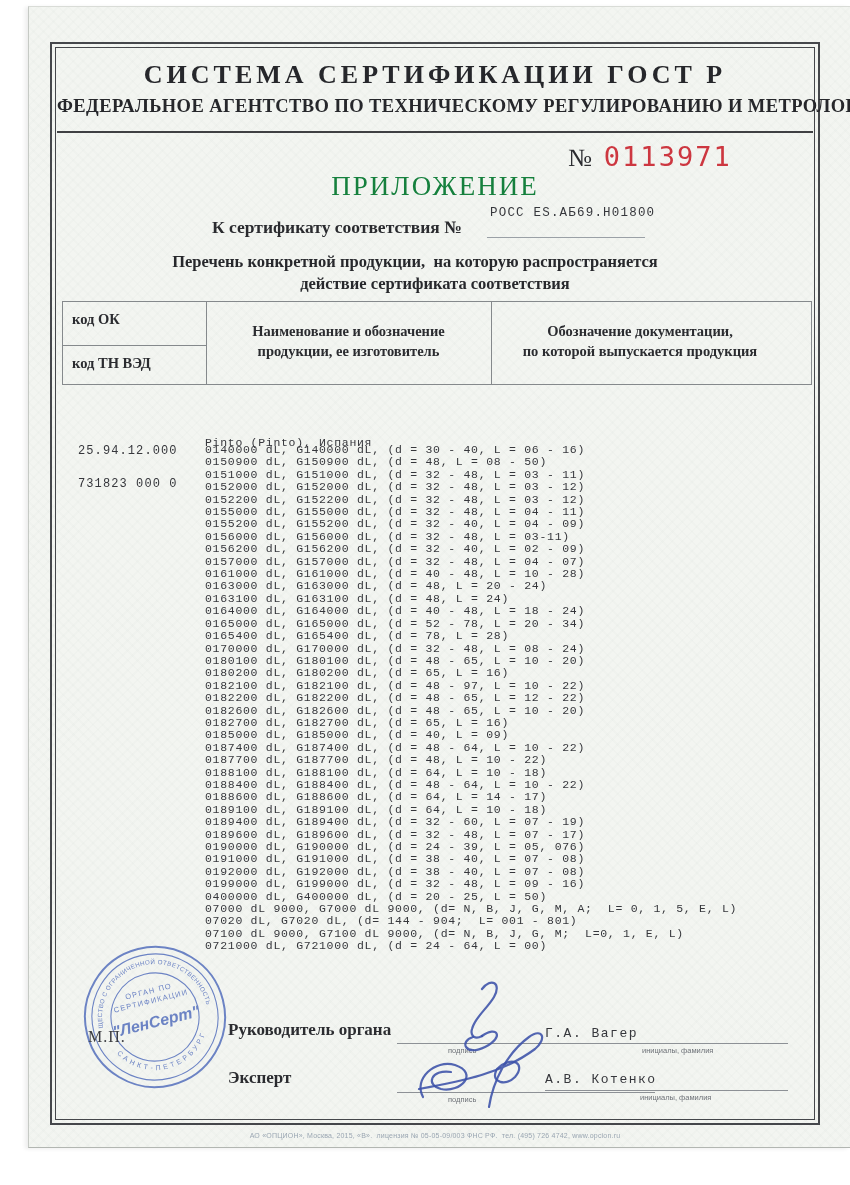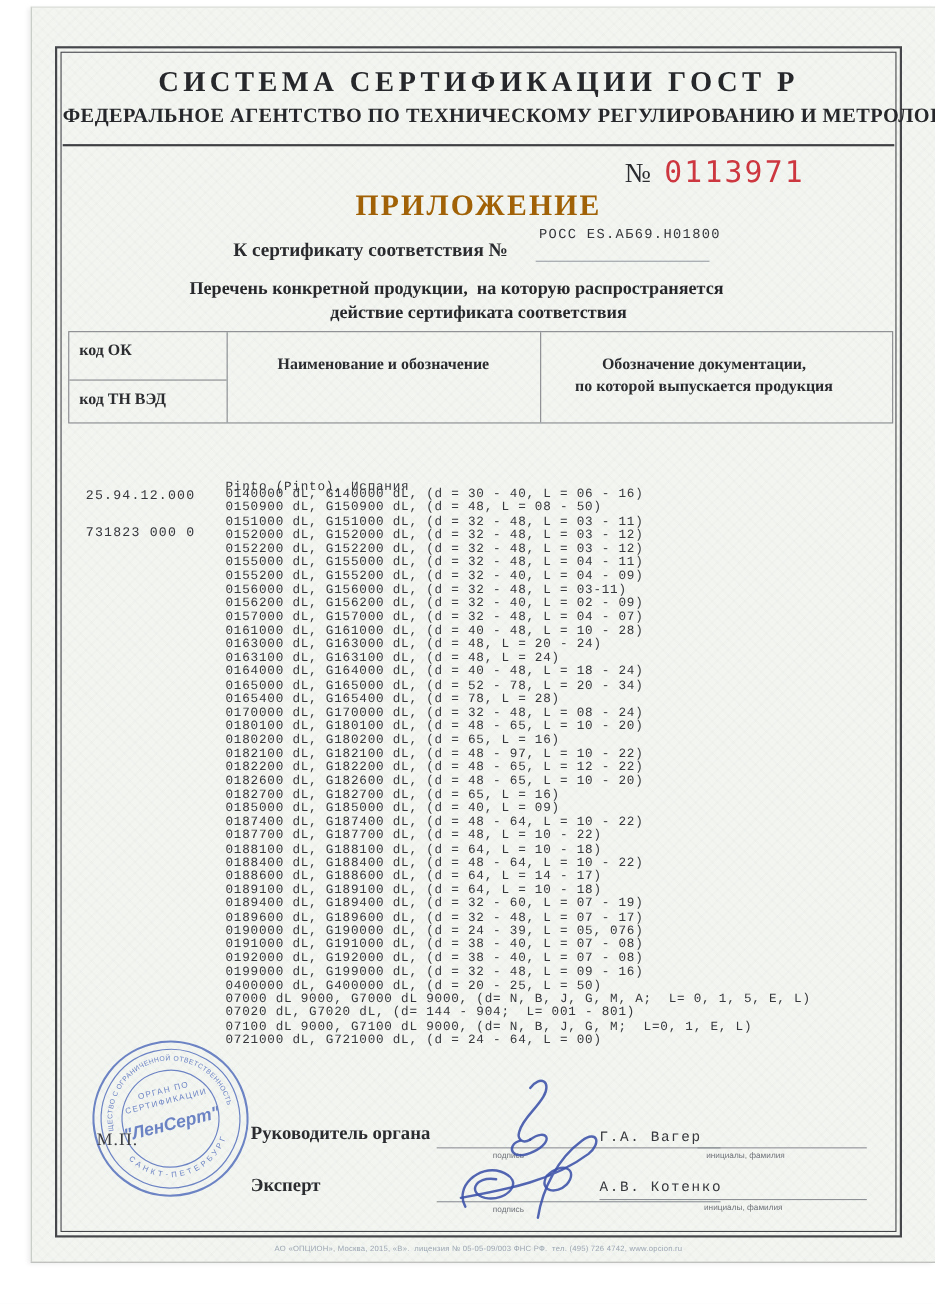--- a/index.html
+++ b/index.html
@@ -25,21 +25,21 @@
     color:#26272b; white-space:nowrap; }
   .agency { margin-top:6px; font-weight:bold; font-size:18.5px; letter-spacing:.4px;
     color:#26272b; white-space:nowrap; }
 
   .numero { position:absolute; left:568px; top:141px; display:flex; align-items:baseline; }
   .no-sign { font-size:25px; color:#2b2c30; }
   .no-value { font-family:"DejaVu Sans Mono", monospace; font-size:27px; color:var(--num-red);
     letter-spacing:2px; margin-left:12px; }
 
   .appendix-title { position:absolute; left:50px; top:171px; width:770px; text-align:center;
-    font-size:27px; font-weight:bold; letter-spacing:2px; color:#a16207; }
+    font-size:27px; font-weight:normal; letter-spacing:2px; color:#15803d; }
 
   .cert-label { position:absolute; left:212px; top:217px; font-size:17.5px; font-weight:bold; color:#2a2b2f; }
   .mono { font-family:"Liberation Mono","DejaVu Sans Mono", monospace; white-space:pre; color:#36373c; }
   .cert-number { position:absolute; left:490px; top:206px; font-size:12.5px; letter-spacing:1.2px; }
   .cert-underline { position:absolute; left:487px; top:237px; width:158px; border-top:1px solid #9aa0a6; }
 
   .scope1 { position:absolute; left:50px; top:252px; width:730px; text-align:center;
     font-weight:bold; font-size:16.5px; white-space:pre; color:#27282c; }
   .scope2 { position:absolute; left:50px; top:274px; width:770px; text-align:center;
     font-weight:bold; font-size:16.5px; white-space:pre; color:#27282c; }
@@ -126,20 +126,21 @@
   <div class="scope2">действие сертификата соответствия</div>
 
   <div class="tbl">
     <div class="v1"></div>
     <div class="v2"></div>
     <div class="h1"></div>
     <div class="cell cell-ok">код ОК</div>
     <div class="cell cell-tnved">код ТН ВЭД</div>
     <div class="cell cell-prod">
       <div>Наименование и обозначение</div>
+      <div>продукции, ее изготовитель</div>
     </div>
     <div class="cell cell-docs">
       <div>Обозначение документации,</div>
       <div>по которой выпускается продукция</div>
     </div>
   </div>
 
   <div class="manufacturer mono">
     <div>Pinto (Pinto), Испания</div>
   </div>

